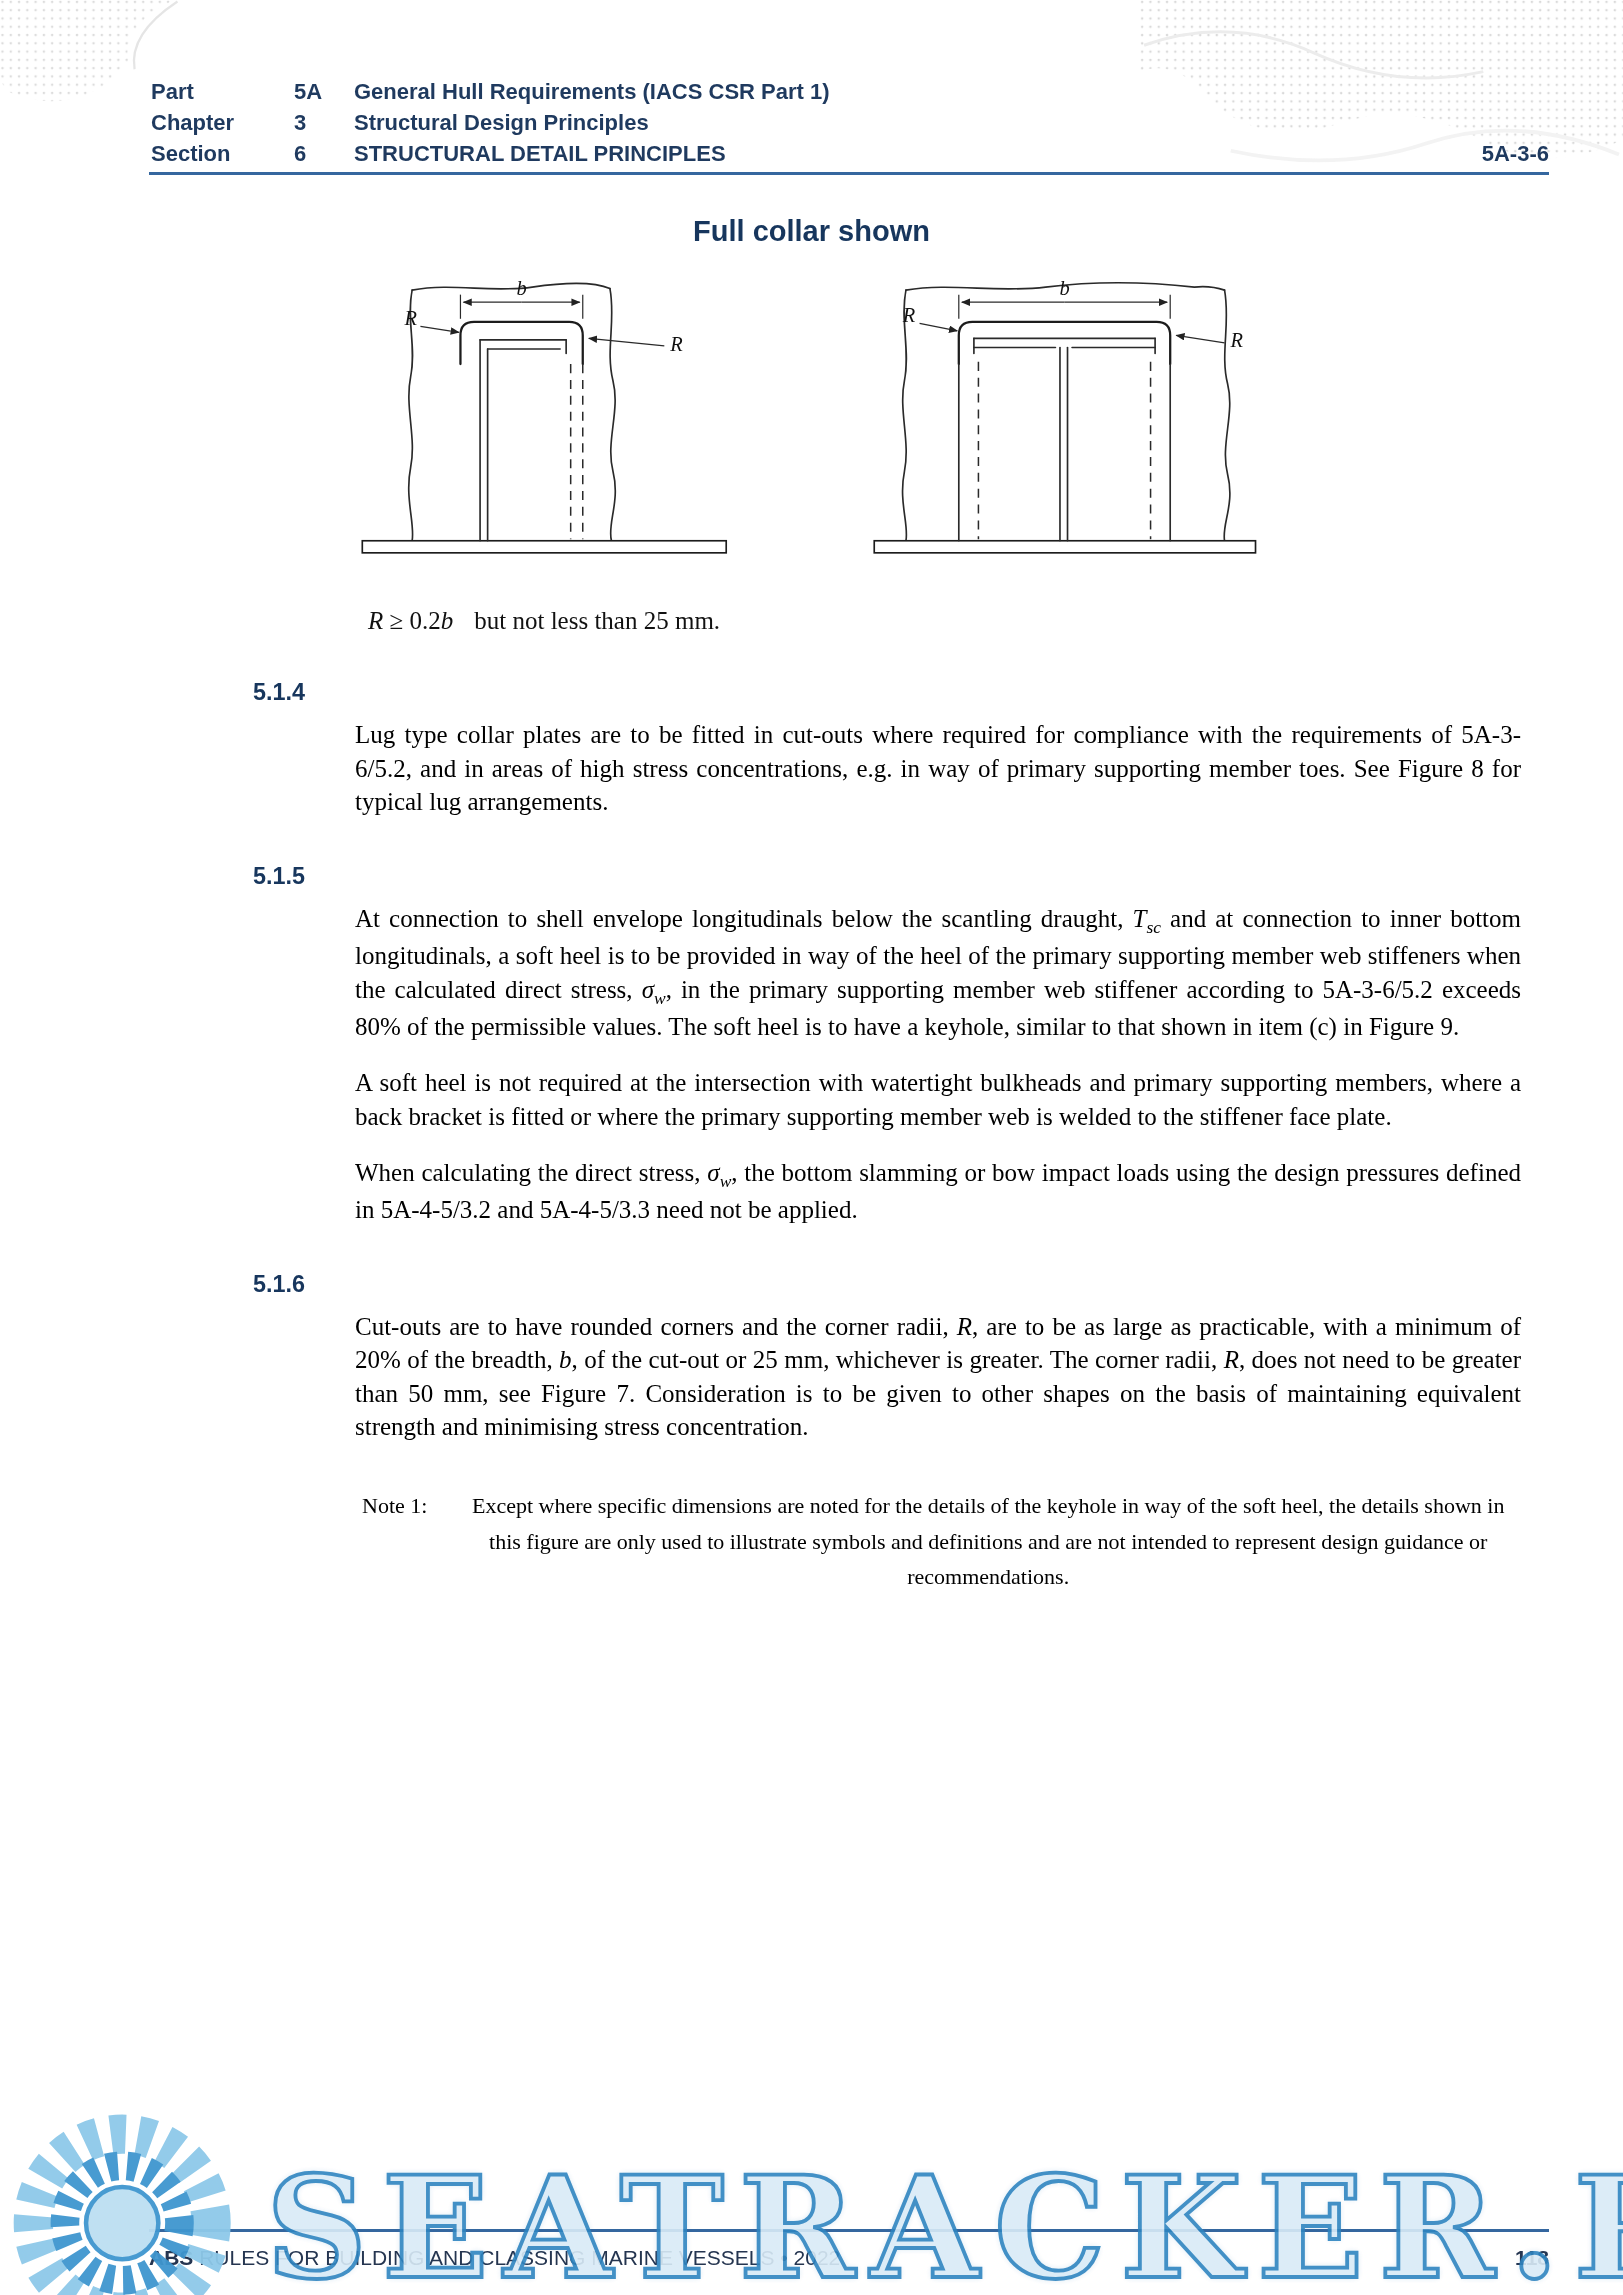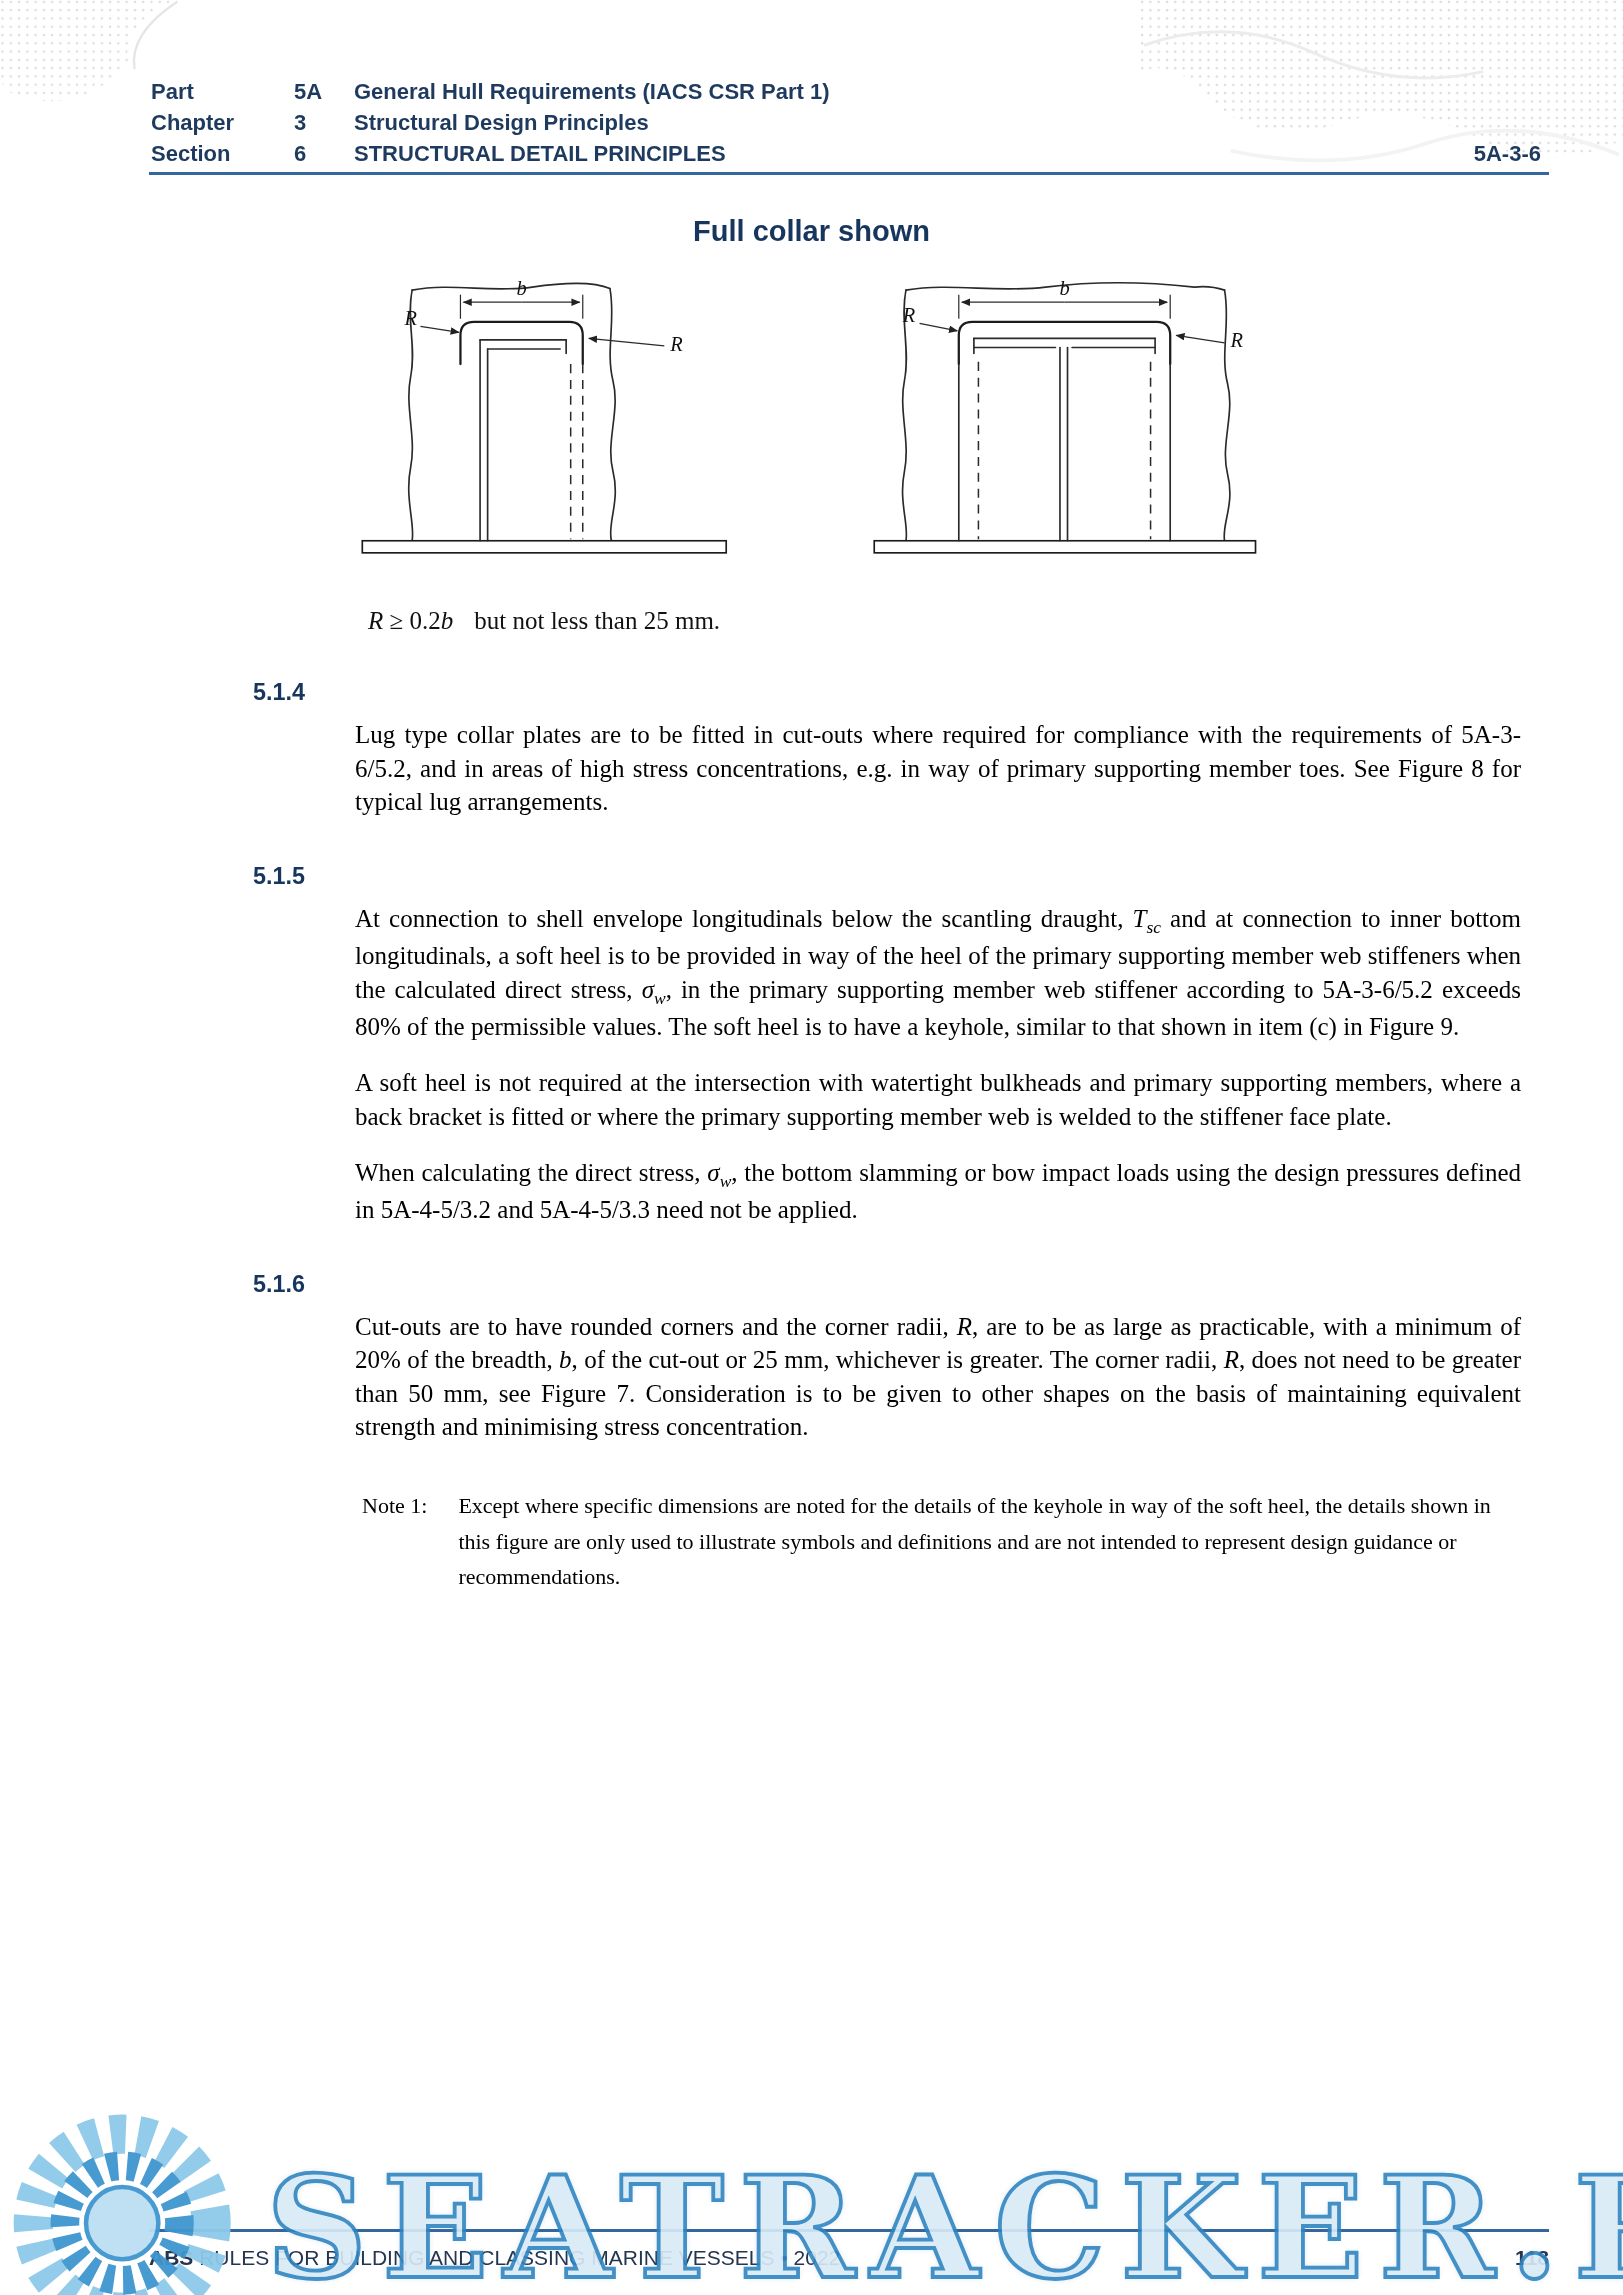--- a/index.html
+++ b/index.html
@@ -19,21 +19,21 @@
   .deco-tr{top:0;right:0;}
 
   
   .header{
     position:absolute;top:76px;left:151px;right:74px;
     font-family:"Liberation Sans", sans-serif;
     font-weight:bold;font-size:22px;color:#1f3a5f;
     line-height:1.42;
   }
   .header-grid{display:grid;grid-template-columns:143px 60px 1fr;}
-  .page-ref{position:absolute;right:8px;top:62px;font-size:22px;}
+  .page-ref{position:absolute;right:0;top:62px;font-size:22px;}
   .head-rule{
     position:absolute;top:172px;left:149px;right:74px;height:3px;
     background:#35679f;
   }
 
   
   .content{position:absolute;top:213px;left:0;width:100%;}
   .fig-title,.fig-subtitle{
     text-align:center;
     font-family:"Liberation Sans", sans-serif;
@@ -64,21 +64,21 @@
     margin:12px 102px 0 355px;
     font-size:25px;line-height:1.34;text-align:justify;
   }
   .body-par + .body-par{margin-top:22.7px;}
   .body-par i{font-style:italic;}
   .body-par sub{font-size:70%;}
 
   .note{
     margin:44px 117px 0 362px;
     font-size:22px;line-height:1.62;
-    display:flex;gap:2px;
+    display:flex;gap:14px;text-align:center;
   }
   .note-label{white-space:nowrap;}
   .note-text{flex:1;margin-left:29px;}
 
   
   .footer-rule{position:absolute;left:149px;right:74px;top:2229px;height:3px;background:#35679f;}
   .footer-text{
     position:absolute;left:149px;right:74px;top:2246px;
     display:flex;justify-content:space-between;align-items:baseline;
     font-family:"Liberation Sans", sans-serif;font-size:21px;color:#253550;

